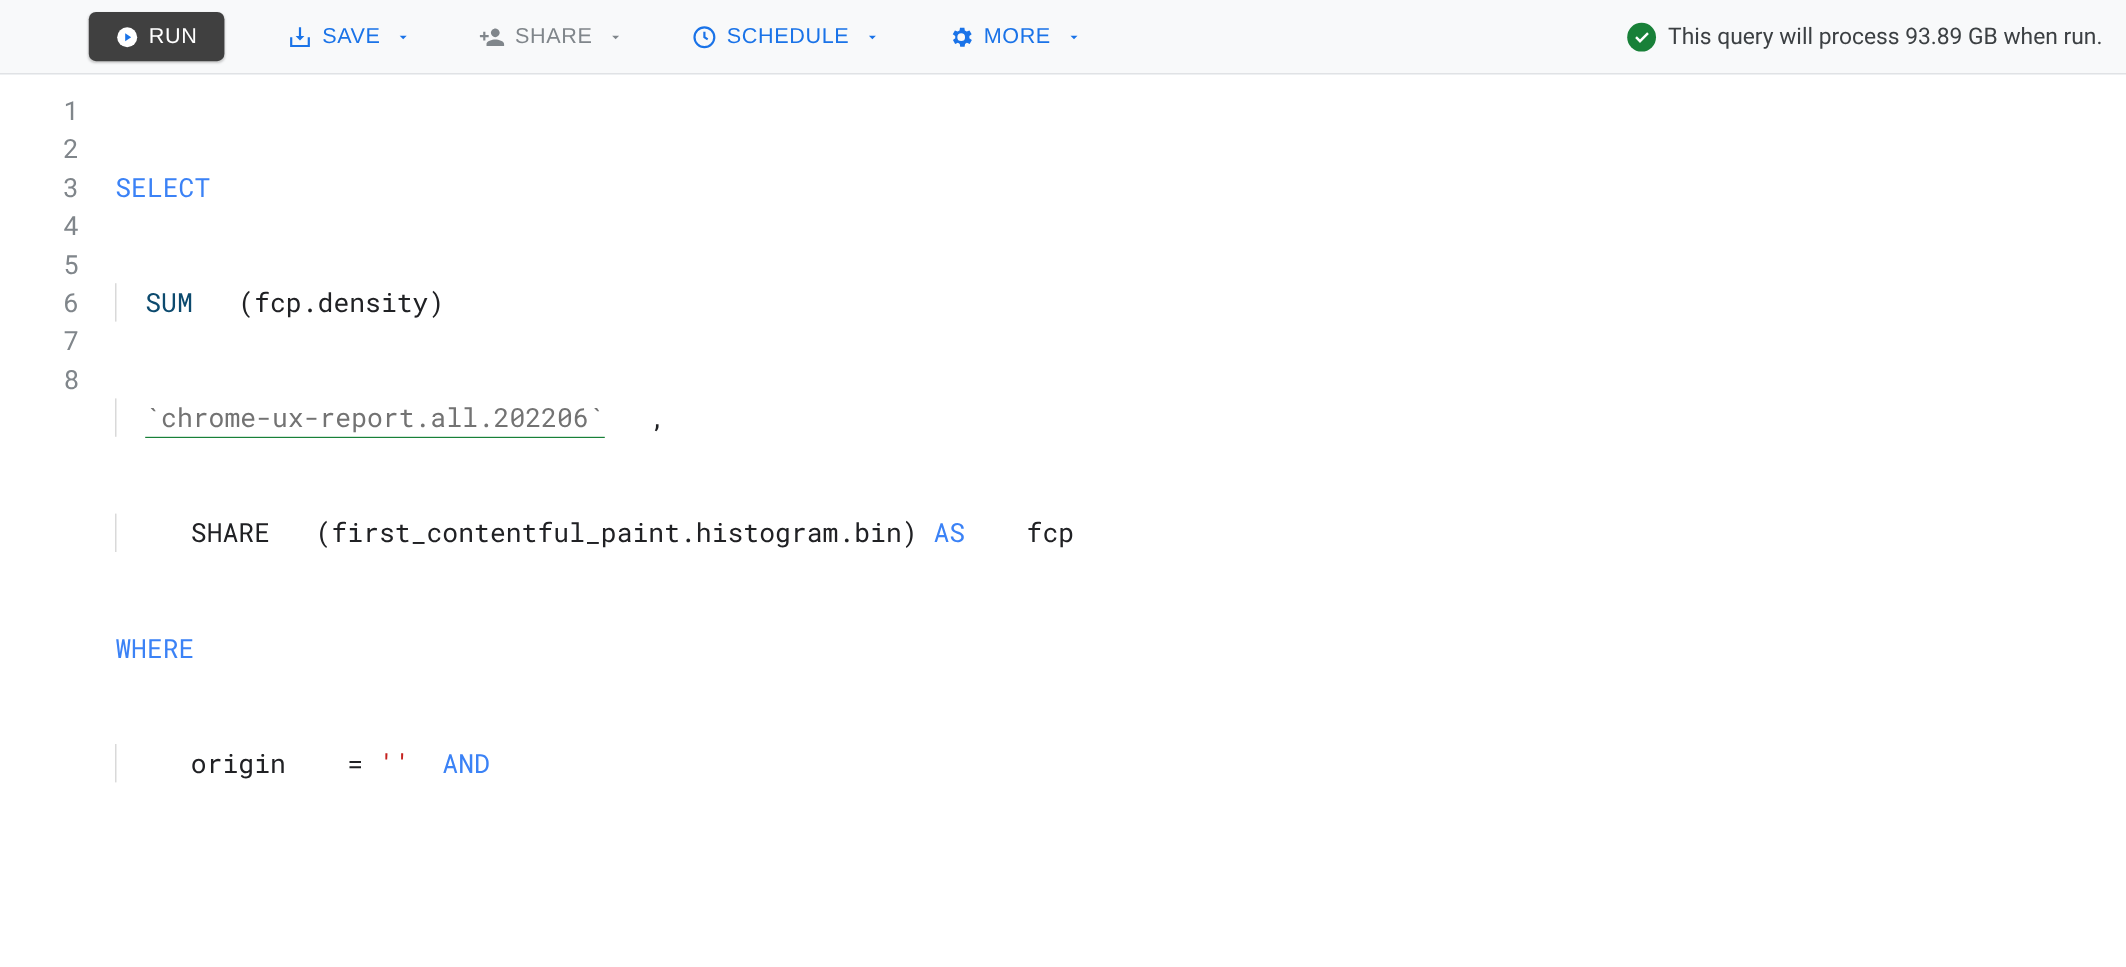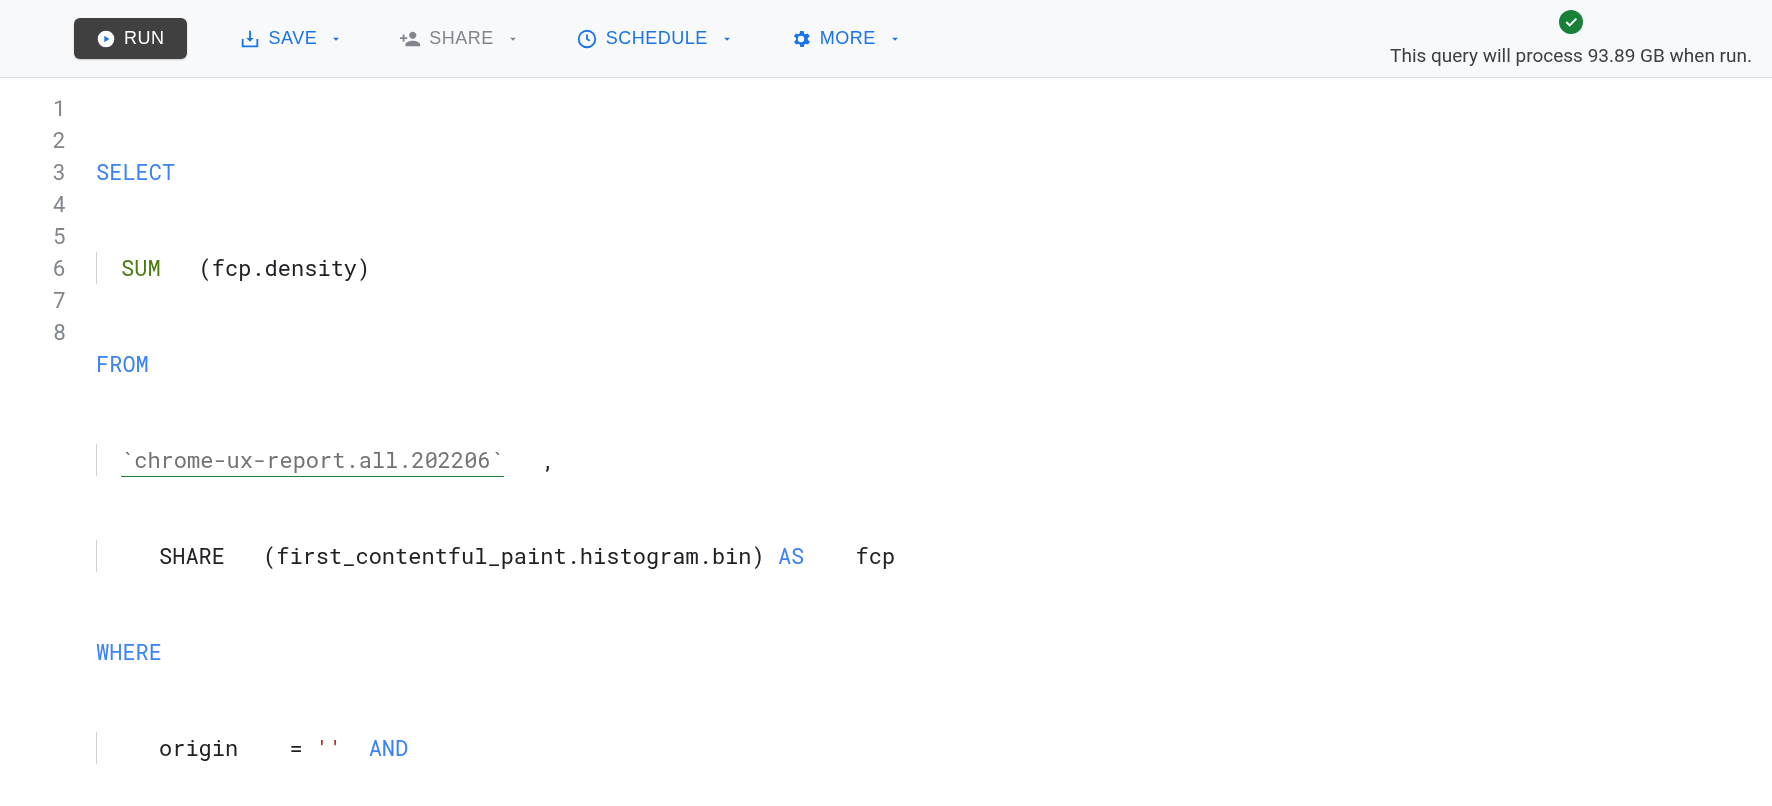--- a/index.html
+++ b/index.html
@@ -42,21 +42,20 @@
   .btn-disabled { color: #80868b; }
   .icon { display: inline-flex; align-items: center; justify-content: center; }
   .chev { margin-left: 4px; }
   .toolbar-spacer { flex: 1; }
   .status {
     display: flex;
     align-items: center;
     gap: 10px;
     font-size: 19px;
     color: #3c4043;
-    flex-direction: column;
   }
   .status .check {
     width: 24px; height: 24px; border-radius: 50%; background: #188038;
     display:flex;align-items:center;justify-content:center;
   }
   
   .editor {
     display: flex;
     font-family: "Roboto Mono", Menlo, Consolas, monospace;
     font-size: 22px;
@@ -80,21 +79,21 @@
     position:relative;
   }
   .code .line { height: 32px; display:flex; align-items:center;}
   .indent-guide {
     border-left: 1px solid #d0d0d0;
     height: 100%;
     margin-right: 24px;
     display:inline-block;
   }
   .kw { color: #3b82f6; }
-  .fn { color: #4d7c0f; }
+  .fn { color: #0c4a6e; }
   .green { color: #737373; border-bottom: 1px solid #188038; }
   .red { color: #c5221f; }
   .grey { color: #202124; margin-left: 38px; }
 </style>
 </head>
 <body>
 
 <div class="toolbar">
   <button class="btn btn-run">
     <span class="icon">
@@ -182,21 +181,20 @@
     <div>3</div>
     <div>4</div>
     <div>5</div>
     <div>6</div>
     <div>7</div>
     <div>8</div>
   </div>
   <div class="code">
     <div class="line"><span class="kw">SELECT</span></div>
     <div class="line"><span class="indent-guide"></span><span class="fn">SUM</span><span class="grey">(fcp.density)</span></div>
-    <div class="line"><span class="kw">FROM</span></div>
     <div class="line"><span class="indent-guide"></span><span class="green">`chrome-ux-report.all.202206`</span><span class="grey">,</span></div>
     <div class="line"><span class="indent-guide"></span><span class="grey">SHARE</span><span class="grey">(first_contentful_paint.histogram.bin)</span><span>&nbsp;</span><span class="kw">AS</span><span>&nbsp;</span><span class="grey">fcp</span></div>
     <div class="line"><span class="kw">WHERE</span></div>
     <div class="line"><span class="indent-guide"></span><span class="grey">origin</span><span class="grey"> = </span><span class="red">'</span><span class="red">'</span><span>&nbsp;&nbsp;</span><span class="kw">AND</span></div>
     
   </div>
 
 </div>
 
 </body></html>

